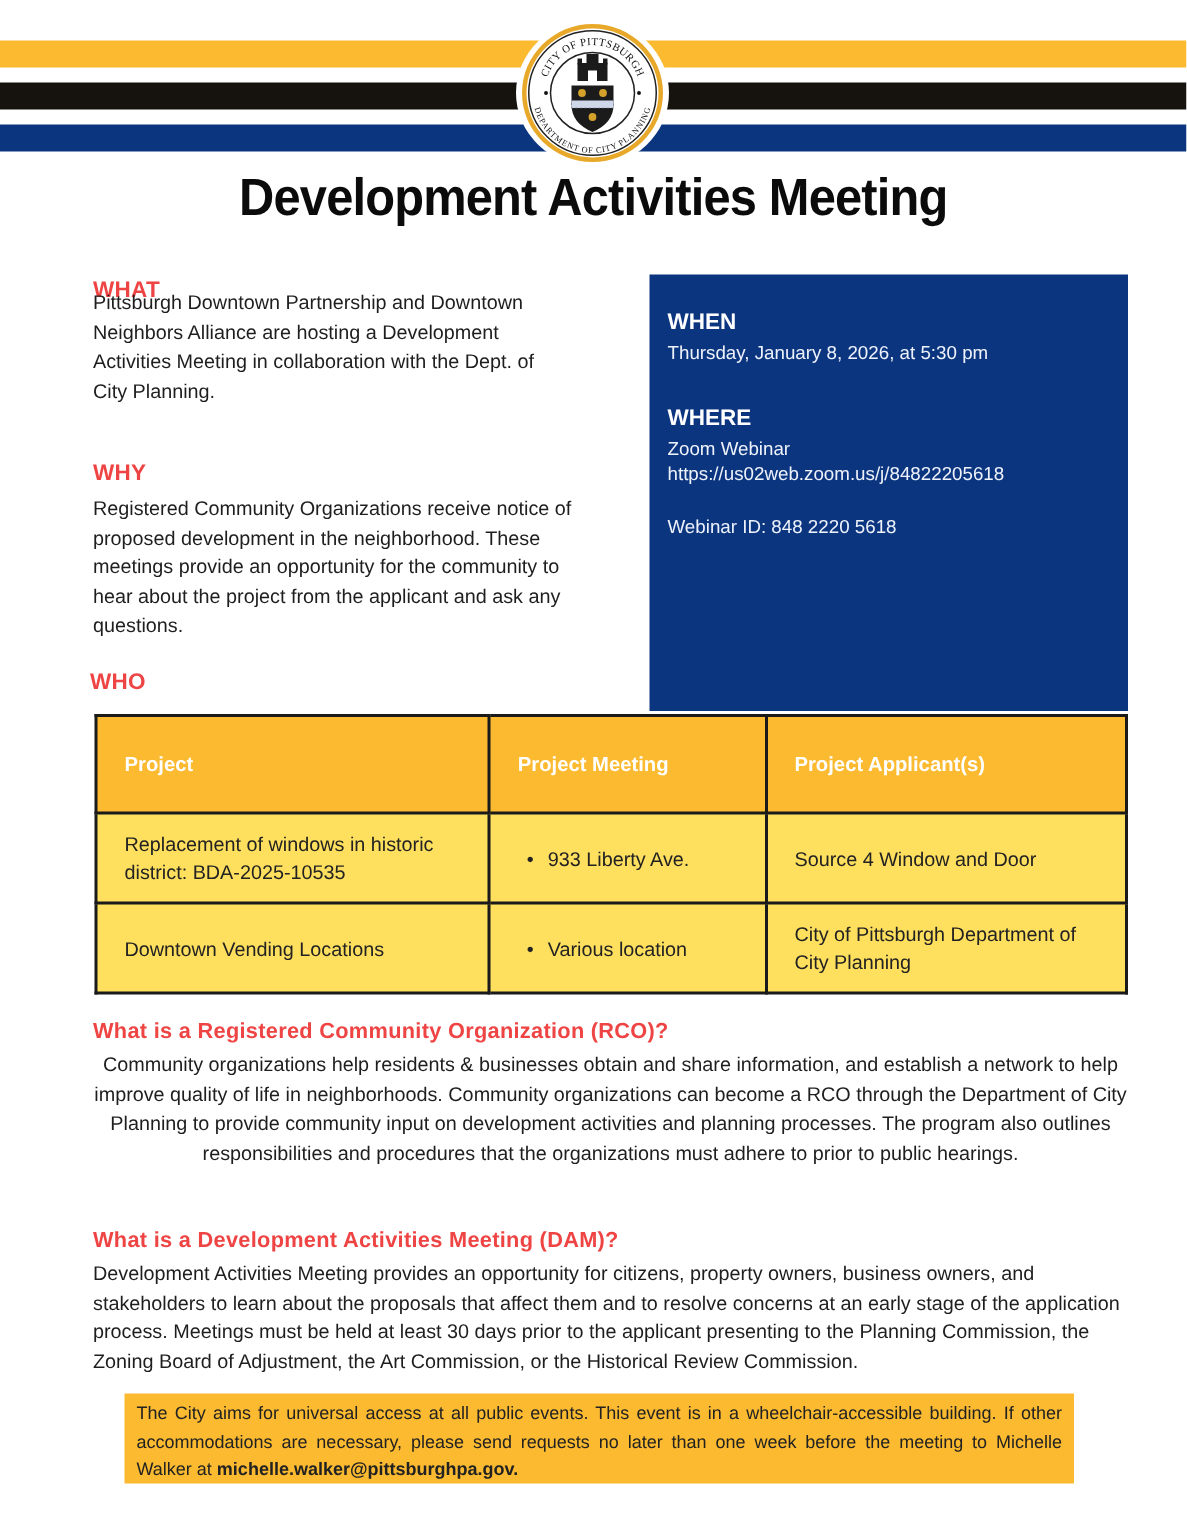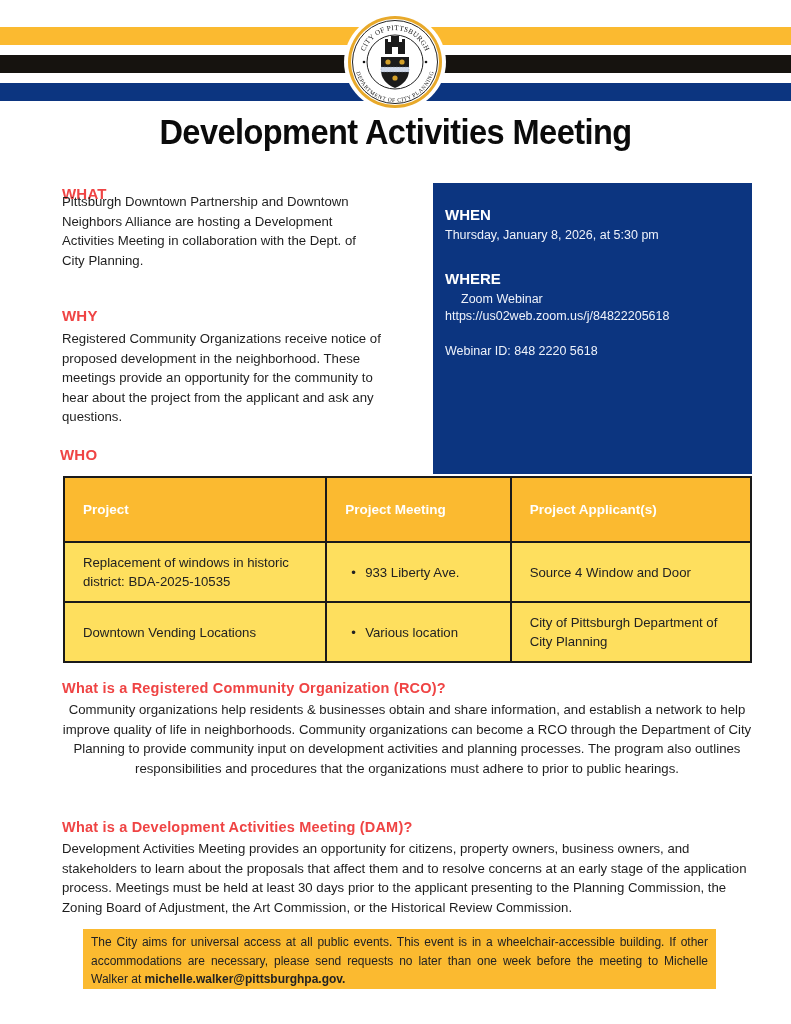--- a/index.html
+++ b/index.html
@@ -26,21 +26,21 @@
   .why-h { left: 62px; top: 307px; }
   .why-t { left: 62px; top: 329px; width: 330px; }
 
   .info-box { position: absolute; left: 433px; top: 183px; width: 319px; height: 291px;
               background: #0c3580; color: #ffffff; }
   .info-box .lbl { position: absolute; left: 12px; font-weight: bold; font-size: 15px; color: #ffffff; }
   .info-box .val { position: absolute; left: 12px; font-size: 12.5px; line-height: 17px; color: #eef2fa; }
   .when-lbl { top: 23px; }
   .when-val { top: 44px; }
   .where-lbl { top: 87px; }
-  .where-val1 { top: 108px; margin-left: 16px; }
+  .where-val1 { top: 108px; }
   .where-val2 { top: 125px; }
   .where-val3 { top: 160px; }
 
   .who-h { left: 60px; top: 446px; }
 
   table.who { position: absolute; left: 63px; top: 476px; width: 689px; border-collapse: collapse; }
   table.who th, table.who td { border: 2px solid #1a1a1a; padding: 0 18px; text-align: left;
                                vertical-align: middle; font-size: 13.2px; line-height: 19px; }
   table.who th { background: #fbba30; color: #ffffff; font-weight: bold; height: 63px; font-size: 13.5px; }
   table.who td { background: #fedf5e; color: #222; height: 58px; }

